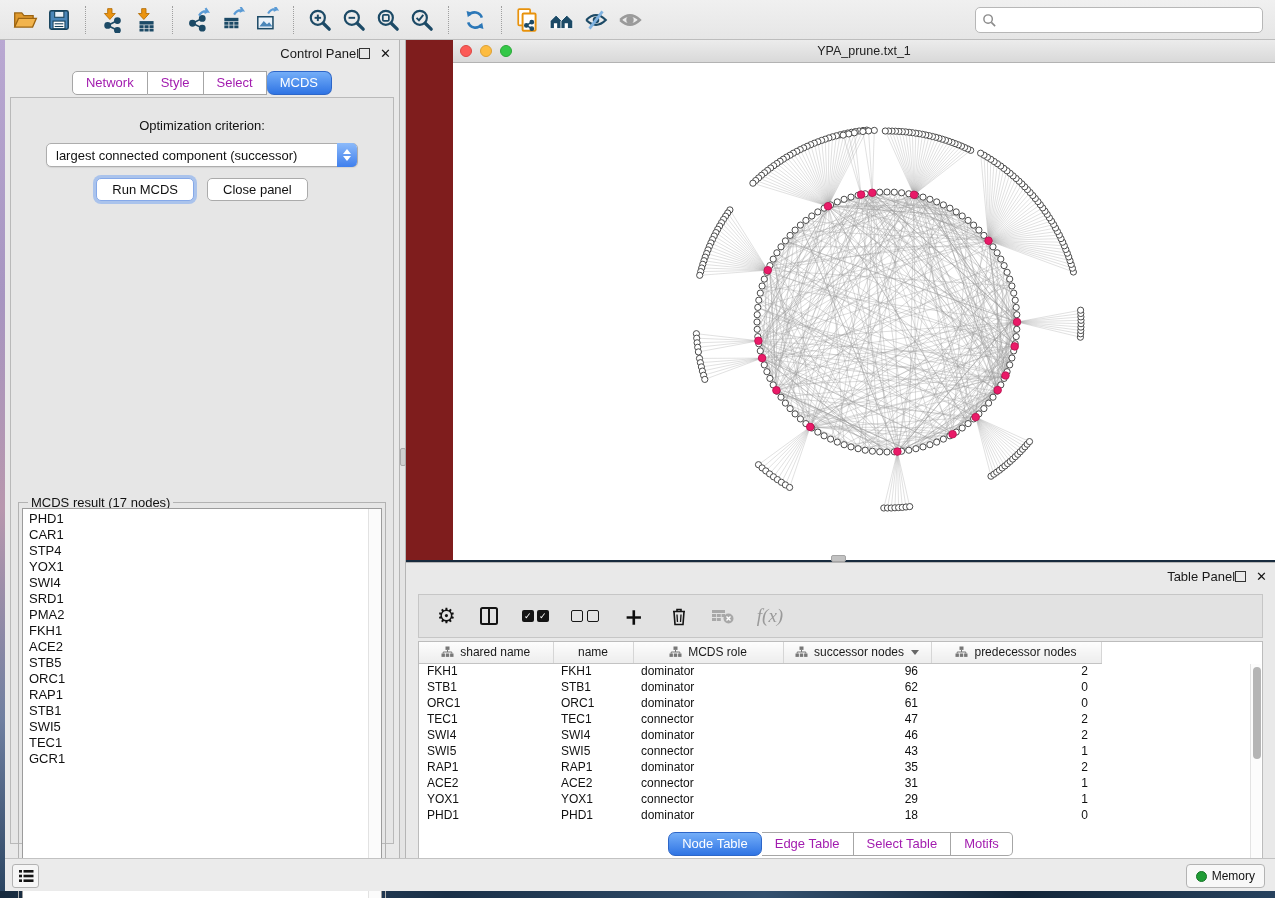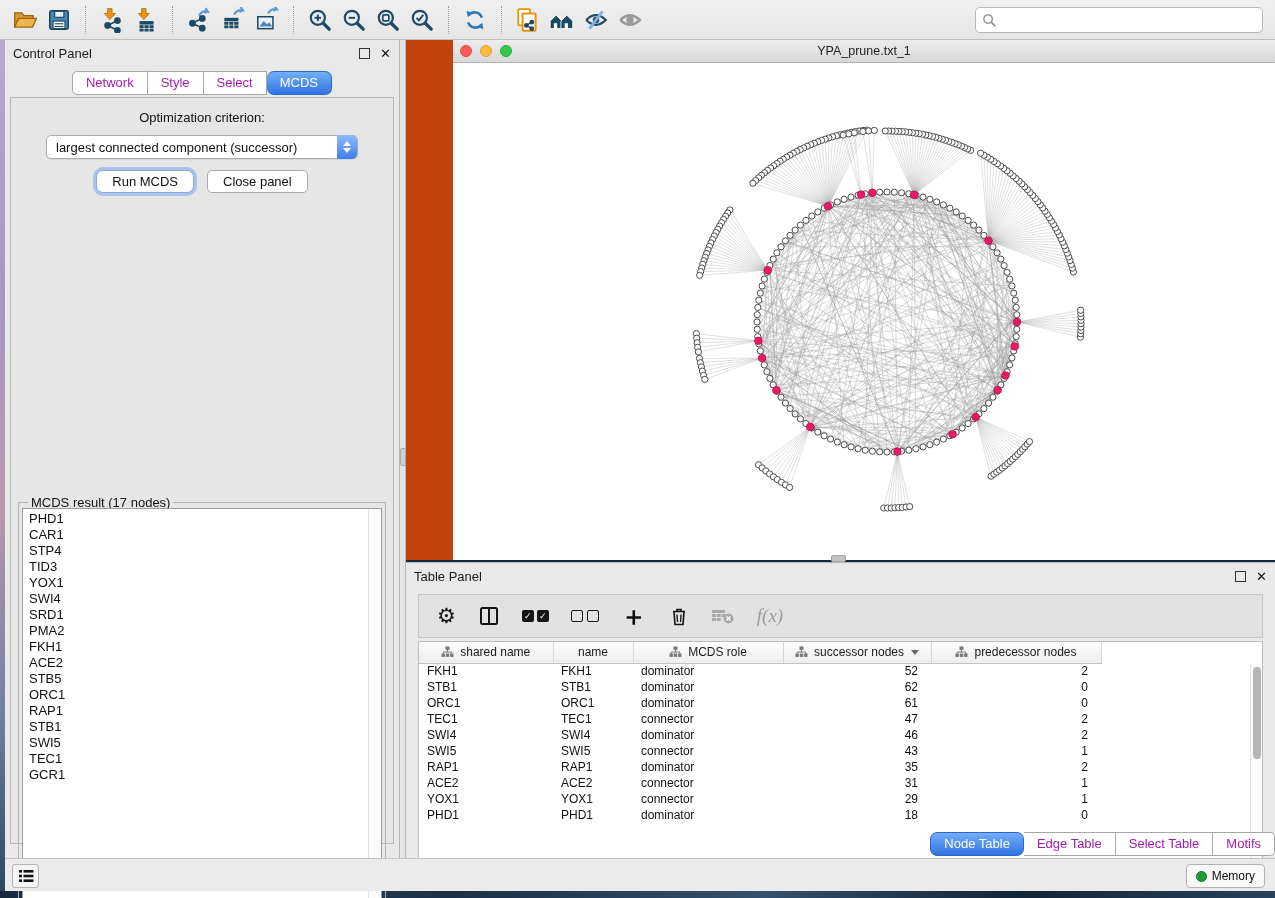--- a/index.html
+++ b/index.html
@@ -17,58 +17,58 @@
     border-bottom:1px solid #bdbdbd; display:flex; align-items:center; padding-left:8px; }
   .tbtn { width:34px; height:32px; display:flex; align-items:center; justify-content:center; border-radius:4px; }
   .tsep { width:0; height:28px; border-left:1px dotted #9f9f9f; margin:0 9px; }
   #searchbox { position:absolute; right:12px; top:7px; width:288px; height:26px; background:#fff; border:1px solid #b7b7b7;
     border-radius:5px; display:flex; align-items:center; padding:0 6px; }
   #searchbox input { border:none; outline:none; flex:1; font-size:12px; margin-left:5px; background:transparent; }
 
   
   #control-panel { position:absolute; left:5px; top:40px; width:395px; height:818px; background:#e9e9e9;
     border-right:1px solid #b5b5b5; }
-  .panel-titlebar { height:27px; display:flex; align-items:center; padding:0 8px; font-size:13px; color:#1a1a1a; }
+  .panel-titlebar { height:27px; display:flex; align-items:center; padding:0 8px; font-size:13px; color:#1a1a1a;text-align:right; }
   .panel-title { flex:1; }
   .float-btn { width:11px; height:11px; border:1.5px solid #333; margin-right:10px; background:transparent; }
   .close-btn { font-size:13px; font-weight:bold; color:#111; line-height:11px; }
 
   .seg-tabs { display:flex; }
   .seg-tab { padding:3px 13px; font-size:13px; background:#fff; border:1px solid #a6a6a6; border-left:none; color:#a21caf;
     line-height:16px; }
   .seg-tab:first-child { border-left:1px solid #a6a6a6; border-radius:5px 0 0 5px; }
   .seg-tab:last-child { border-radius:0 5px 5px 0; }
   .seg-tab.active { background:linear-gradient(#74aef8,#2f74e4); color:#fff; border-color:#2d66c8;border-radius:7px; }
   #cp-tabs { position:absolute; left:0; top:31px; width:100%; display:flex; justify-content:center; }
 
   #cp-content { position:absolute; left:5px; top:57px; width:384px; height:747px; border:1px solid #b9b9b9; background:#e6e6e6; }
-  #opt-label { text-align:center; margin-top:12px; font-size:13px; color:#111; }
+  #opt-label { text-align:center; margin-top:20px; font-size:13px; color:#111; }
   #dropdown { position:relative; margin:10px auto 0; width:312px; height:24px; background:#fff; border:1px solid #adadad;
     border-radius:5px; font-size:13px; display:flex; align-items:center; padding-left:9px; color:#111;
     box-shadow:0 1px 1px rgba(0,0,0,.08); }
   #dropdown .spinner { position:absolute; right:0; top:-1px; width:20px; height:24px; border-radius:0 5px 5px 0;
     background:linear-gradient(#8cbafa,#3f7fed); display:flex; flex-direction:column; align-items:center; justify-content:center; gap:2px; }
   .tri-up { width:0;height:0;border-left:4px solid transparent;border-right:4px solid transparent;border-bottom:5px solid #fff; }
   .tri-dn { width:0;height:0;border-left:4px solid transparent;border-right:4px solid transparent;border-top:5px solid #fff; }
   #btn-row { display:flex; justify-content:center; gap:13px; margin-top:11px; }
   .mac-btn { font-size:13px; padding:3px 15px; background:#fff; border:1px solid #ababab; border-radius:5px; color:#111; }
-  .mac-btn.focused { border-color:#86a9e8; box-shadow:0 0 0 3px rgba(120,165,240,.55);border-radius:7px; }
+  .mac-btn.focused { border-color:#86a9e8; box-shadow:0 0 0 3px rgba(120,165,240,.55); }
 
   #result-group { position:absolute; left:7px; top:404px; width:368px; height:412px; border:1px solid #b2b2b2; }
   #result-legend { position:absolute; left:9px; top:-8px; background:#e6e6e6; padding:0 3px; font-size:13px; color:#111; }
   #result-list { position:absolute; left:3px; top:5px; right:3px; bottom:3px; background:#fff; border:1px solid #9c9c9c; overflow:hidden; }
   #result-items { padding:2px 0 0 6px; font-size:13px; line-height:16px; color:#111; }
   #result-scroll-lane { position:absolute; right:0; top:0; bottom:0; width:13px; border-left:1px solid #e2e2e2; background:#fbfbfb; }
 
   
   #v-splitter { position:absolute; left:400px; top:40px; width:6px; height:818px; background:#e4e4e4; border-right:1px solid #b5b5b5; }
   #v-grip { position:absolute; left:0px; top:408px; width:6px; height:18px; background:#cfcfcf; border:1px solid #aaa; border-radius:2px; }
 
   
-  #network-window { position:absolute; left:406px; top:40px; width:869px; height:520px; background:#c2410c;padding-left:47px; }
+  #network-window { position:absolute; left:406px; top:40px; width:869px; height:520px; background:#7f1d1d;padding-left:47px; }
   #net-titlebar { height:23px; background:linear-gradient(#ececec,#d9d9d9); border-bottom:1px solid #b3b3b3;
     display:flex; align-items:center; padding:0 7px; position:relative; }
   .tl { width:12px; height:12px; border-radius:50%; margin-right:8px; }
   .tl.red { background:#fc5b57; border:1px solid #dd4743; }
   .tl.yellow { background:#fdbc40; border:1px solid #dda135; }
   .tl.green { background:#34c848; border:1px solid #2aa838; }
   #net-title { position:absolute; left:0; right:0; text-align:center; font-size:12.5px; color:#222; }
   #net-canvas { width:869px; height:497px; background:#fff; }
 
   
@@ -92,21 +92,21 @@
   th { height:21px; background:linear-gradient(#fdfdfd,#ededed); border-right:1px solid #d6d6d6; border-bottom:1px solid #c3c3c3;
     font-size:12px; font-weight:normal; color:#1a1a1a; text-align:center; position:relative; white-space:nowrap; overflow:hidden; }
   td { height:16px; font-size:12px; color:#111; padding:0 8px; white-space:nowrap; overflow:hidden; }
   td.num { text-align:right; padding-right:13px; }
   .tree-ico { display:inline-block; vertical-align:-2px; margin-right:6px; }
   .sort-dn { display:inline-block; width:0; height:0; border-left:4px solid transparent; border-right:4px solid transparent;
     border-top:5px solid #666; margin-left:7px; vertical-align:1px; }
   #tp-scroll { position:absolute; right:1px; top:22px; bottom:1px; width:11px; background:#fcfcfc; border-left:1px solid #e3e3e3; }
   #tp-thumb { position:absolute; left:1.5px; top:3px; width:8px; height:92px; background:#b5b5b5; border-radius:4px; }
 
-  #tp-tabs { position:absolute; left:0; top:269px; width:100%; display:flex; justify-content:flex-end; }
+  #tp-tabs { position:absolute; left:0; top:269px; width:100%; display:flex; justify-content:center; }
 
   
   #statusbar { position:absolute; left:5px; top:858px; width:1270px; height:33px; background:#ebebeb; border-top:1px solid #c2c2c2; }
   #list-btn { position:absolute; left:7px; top:5px; width:27px; height:24px; background:#f6f6f6; border:1px solid #b3b3b3; border-radius:3px;
     display:flex; align-items:center; justify-content:center; }
   #memory-btn { position:absolute; right:10px; top:5px; height:24px; background:#f8f8f8; border:1px solid #b3b3b3; border-radius:4px;
     display:flex; align-items:center; gap:5px; padding:0 9px; font-size:12px; color:#111; }
   #memory-dot { width:11px; height:11px; border-radius:50%; background:#1f9c35; border:1px solid #157527; }
 </style>
 </head>
@@ -304,21 +304,20 @@
         <button class="mac-btn focused">Run MCDS</button>
         <button class="mac-btn">Close panel</button>
       </div>
       <div id="result-group">
         <span id="result-legend">MCDS result (17 nodes)</span>
         <div id="result-list">
           <div id="result-items">
               <div>PHD1</div>
               <div>CAR1</div>
               <div>STP4</div>
-              <div>TID3</div>
               <div>YOX1</div>
               <div>SWI4</div>
               <div>SRD1</div>
               <div>PMA2</div>
               <div>FKH1</div>
               <div>ACE2</div>
               <div>STB5</div>
               <div>ORC1</div>
               <div>RAP1</div>
               <div>STB1</div>
@@ -1330,21 +1329,21 @@
                   </g>
                   <path d="M6.5 4 v2 M2.2 7.5 v-1.5 h8.6 v1.5" fill="none" stroke="#777"></path>
                 </svg><span>predecessor nodes</span></th>
             </tr>
           </thead>
           <tbody id="tp-tbody">
             <tr>
               <td>FKH1</td>
               <td>FKH1</td>
               <td>dominator</td>
-              <td class="num">52</td>
+              <td class="num">96</td>
               <td class="num">2</td>
             </tr>
             <tr>
               <td>STB1</td>
               <td>STB1</td>
               <td>dominator</td>
               <td class="num">62</td>
               <td class="num">0</td>
             </tr>
             <tr>

